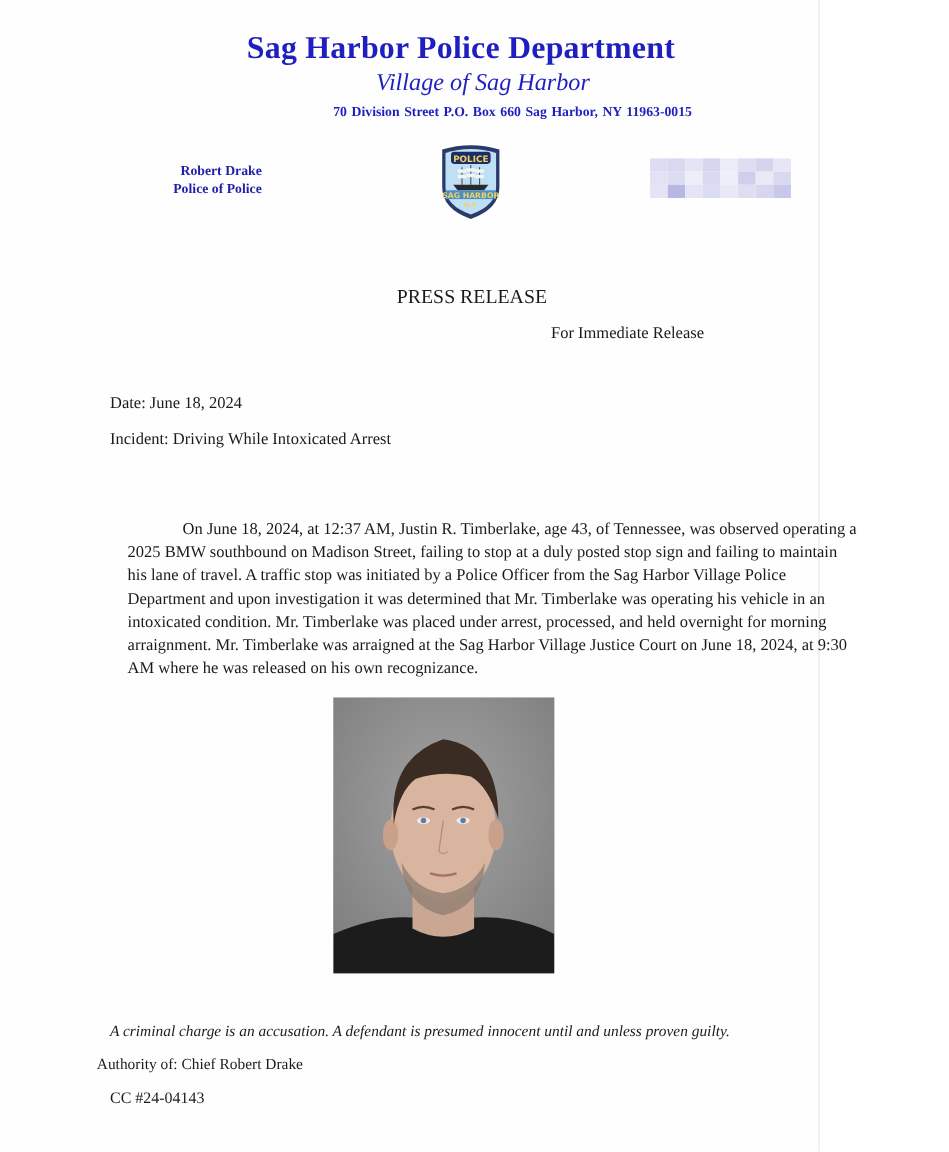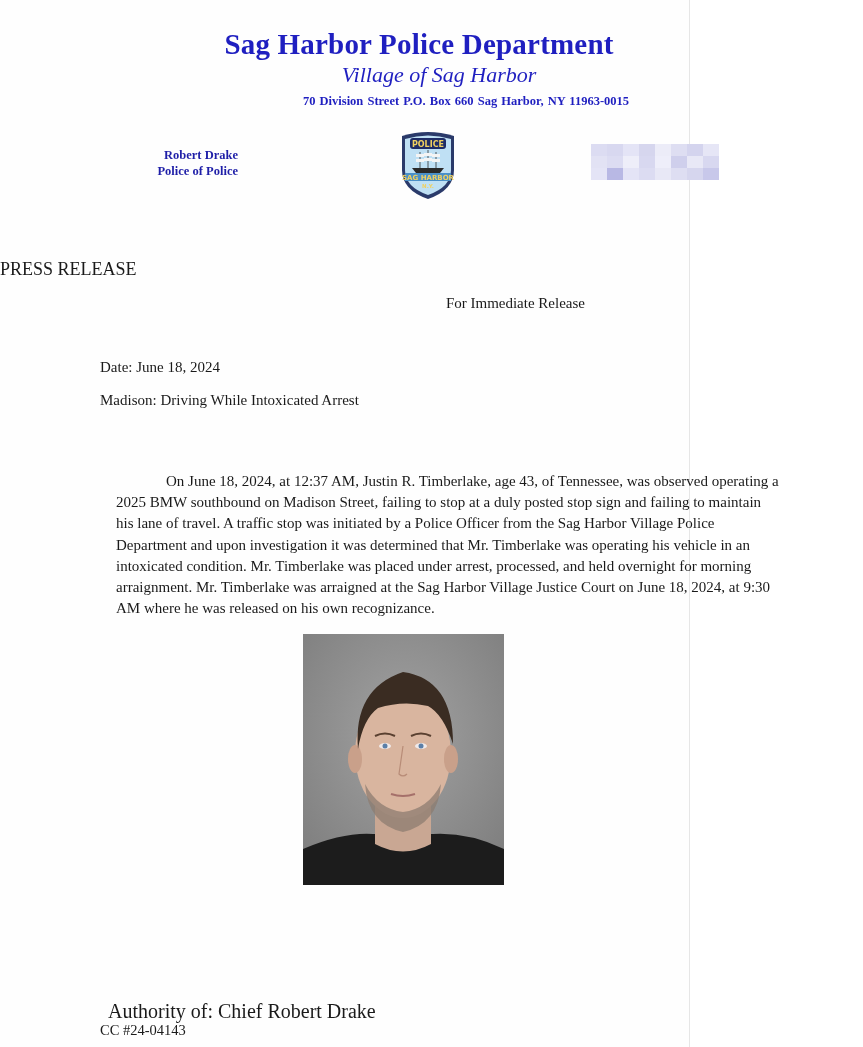--- a/index.html
+++ b/index.html
@@ -11,21 +11,21 @@
       width: 863px;
       height: 1047px;
       position: relative;
       overflow: hidden;
       font-family: "Liberation Serif", "DejaVu Serif", serif;
       color: #1a1a1a;
     }
     .page {
       position: absolute;
       left: 0; top: 0;
-      width: 690px; height: 1047px;
+      width: 745px; height: 1047px;
       background: #fefefe;
       border-right: 1px solid #e6e6e6;
       box-sizing: border-box;
     }
     .dept-name {
       position: absolute;
       left: 0; width: 838px;
       top: 28px;
       text-align: center;
       font-family: "Liberation Serif", "DejaVu Serif", serif;
@@ -81,20 +81,21 @@
       height: 36px;
       display: grid;
       grid-template-columns: repeat(8, 1fr);
       grid-template-rows: repeat(3, 1fr);
     }
     .blur-box span { display: block; }
     .press-title {
       position: absolute;
       left: 0; width: 858px;
       top: 259px;
+      text-align: center;
       font-size: 18px;
       color: #1a1a1a;
     }
     .immediate {
       position: absolute;
       right: 104px;
       top: 295px;
       font-size: 15px;
     }
     .meta-line {
@@ -124,29 +125,28 @@
     }
     .disclaimer {
       position: absolute;
       left: 100px;
       top: 931px;
       font-size: 14px;
       font-style: italic;
     }
     .authority {
       position: absolute;
-      left: 108px;
+      left: 88px;
       top: 961px;
-      font-size: 20px;
-      margin-top: 39px;
+      font-size: 14px;
     }
     .cc {
       position: absolute;
       left: 100px;
-      top: 1022px;
+      top: 991px;
       font-size: 14.5px;
     }
   </style>
 </head>
 <body>
 
 <div class="page">
 
   <div class="dept-name">Sag Harbor Police Department</div>
   <div class="village">Village of Sag Harbor</div>
@@ -205,21 +205,21 @@
       <span style="background:#e8e8f6"></span>
       <span style="background:#dedef2"></span>
       <span style="background:#d6d6ee"></span>
       <span style="background:#c8c8ea"></span>
   </div>
 
   <div class="press-title">PRESS RELEASE</div>
   <div class="immediate">For Immediate Release</div>
 
   <div class="meta-line" style="top:359px;">Date: June 18, 2024</div>
-  <div class="meta-line" style="top:392px;">Madison: Driving While Intoxicated Arrest</div>
+  <div class="meta-line" style="top:392px;">Incident: Driving While Intoxicated Arrest</div>
 
   <p class="body-text">On June 18, 2024, at 12:37 AM, Justin R. Timberlake, age 43, of Tennessee, was observed operating a 2025 BMW southbound on Madison Street, failing to stop at a duly posted stop sign and failing to maintain his lane of travel. A traffic stop was initiated by a Police Officer from the Sag Harbor Village Police Department and upon investigation it was determined that Mr. Timberlake was operating his vehicle in an intoxicated condition. Mr. Timberlake was placed under arrest, processed, and held overnight for morning arraignment. Mr. Timberlake was arraigned at the Sag Harbor Village Justice Court on June 18, 2024, at 9:30 AM where he was released on his own recognizance.</p>
 
   <div class="mugshot">
     <svg width="201" height="251" viewBox="0 0 201 251">
       <defs>
         <radialGradient id="bg" cx="50%" cy="40%" r="70%">
           <stop offset="0%" stop-color="#a2a2a2"></stop>
           <stop offset="100%" stop-color="#7e7e7e"></stop>
         </radialGradient>
@@ -236,16 +236,17 @@
       <ellipse cx="118" cy="112" rx="6" ry="3" fill="#f0eaea"></ellipse>
       <circle cx="82" cy="112" r="2.5" fill="#5b7fa8"></circle>
       <circle cx="118" cy="112" r="2.5" fill="#5b7fa8"></circle>
       <path d="M72 102 Q82 97 92 102" stroke="#5a4030" stroke-width="2" fill="none"></path>
       <path d="M108 102 Q118 97 128 102" stroke="#5a4030" stroke-width="2" fill="none"></path>
       <path d="M100 112 L96 140 Q100 144 104 140" stroke="#b88c78" stroke-width="1.2" fill="none"></path>
       <path d="M88 160 Q100 164 112 160" stroke="#a5706a" stroke-width="2" fill="none"></path>
     </svg>
   </div>
 
+  <div class="disclaimer">A criminal charge is an accusation. A defendant is presumed innocent until and unless proven guilty.</div>
   <div class="authority">Authority of: Chief Robert Drake</div>
   <div class="cc">CC #24-04143</div>
 
 </div>
 
 </body></html>

